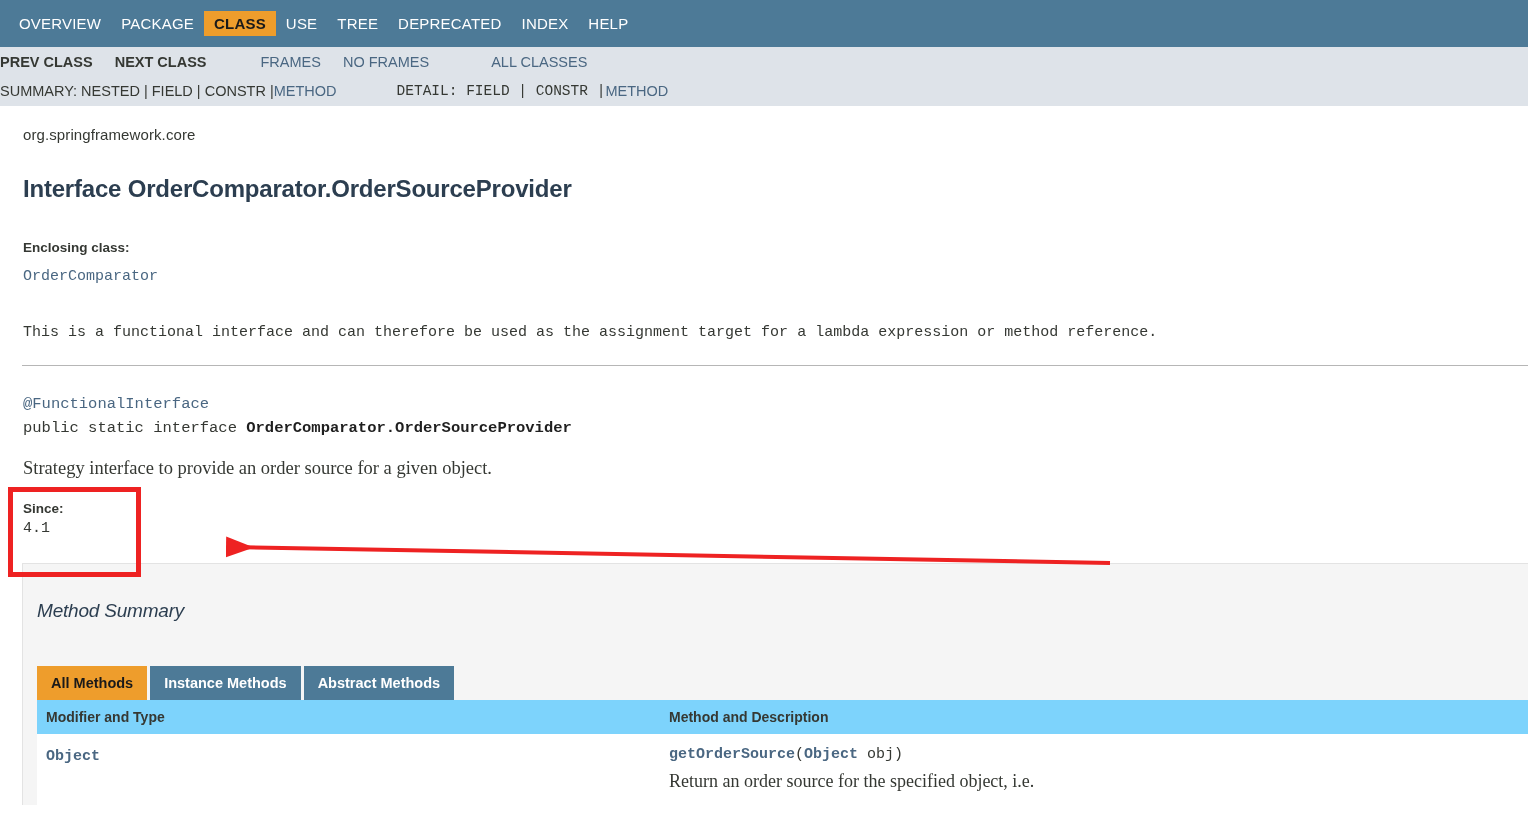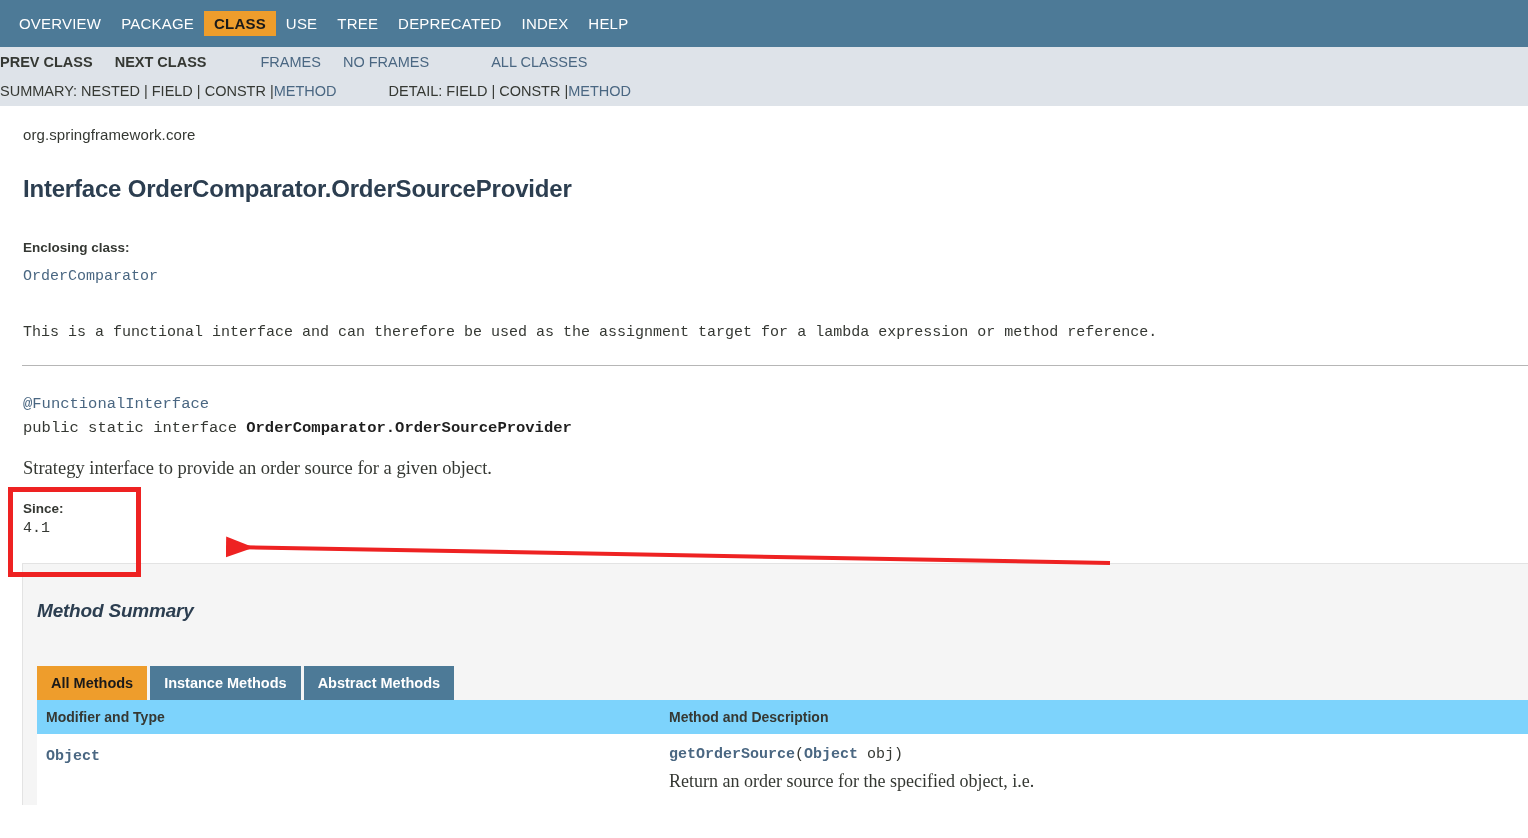--- a/index.html
+++ b/index.html
@@ -73,21 +73,21 @@
   }
   .subnav .linkitem {
     color: #4a6782;
     margin-right: 22px;
   }
   .subnav .plainitem {
     color: #353833;
   }
   .subnav .gap-a { margin-left: 32px; }
   .subnav .gap-b { margin-left: 40px; }
-  .subnav .gap-c { margin-left: 30px; }
+  .subnav .gap-c { margin-left: 38px; font-family: Liberation Mono, monospace; }
   .subnav a { text-decoration: none; }
 
   
   .content {
     padding: 0;
     position: relative;
   }
   .pkgname {
     font-size: 15px;
     color: #353833;
@@ -169,21 +169,21 @@
     margin-top: 26px;
     margin-left: 22px;
     background: #f5f5f5;
     border-left: 1px solid #e3e3e3;
     border-top: 1px solid #e3e3e3;
     padding: 0 0 0 0;
     box-sizing: border-box;
   }
   .summary-heading {
     font-size: 19px;
-    font-weight: bold;
+    font-weight: normal;
     font-style: italic;
     color: #2c3e50;
     padding: 17px 0 0 14px;
     letter-spacing: -.2px;
   }
   .tabs {
     display: flex;
     padding: 25px 0 0 14px;
   }
   .tab {

